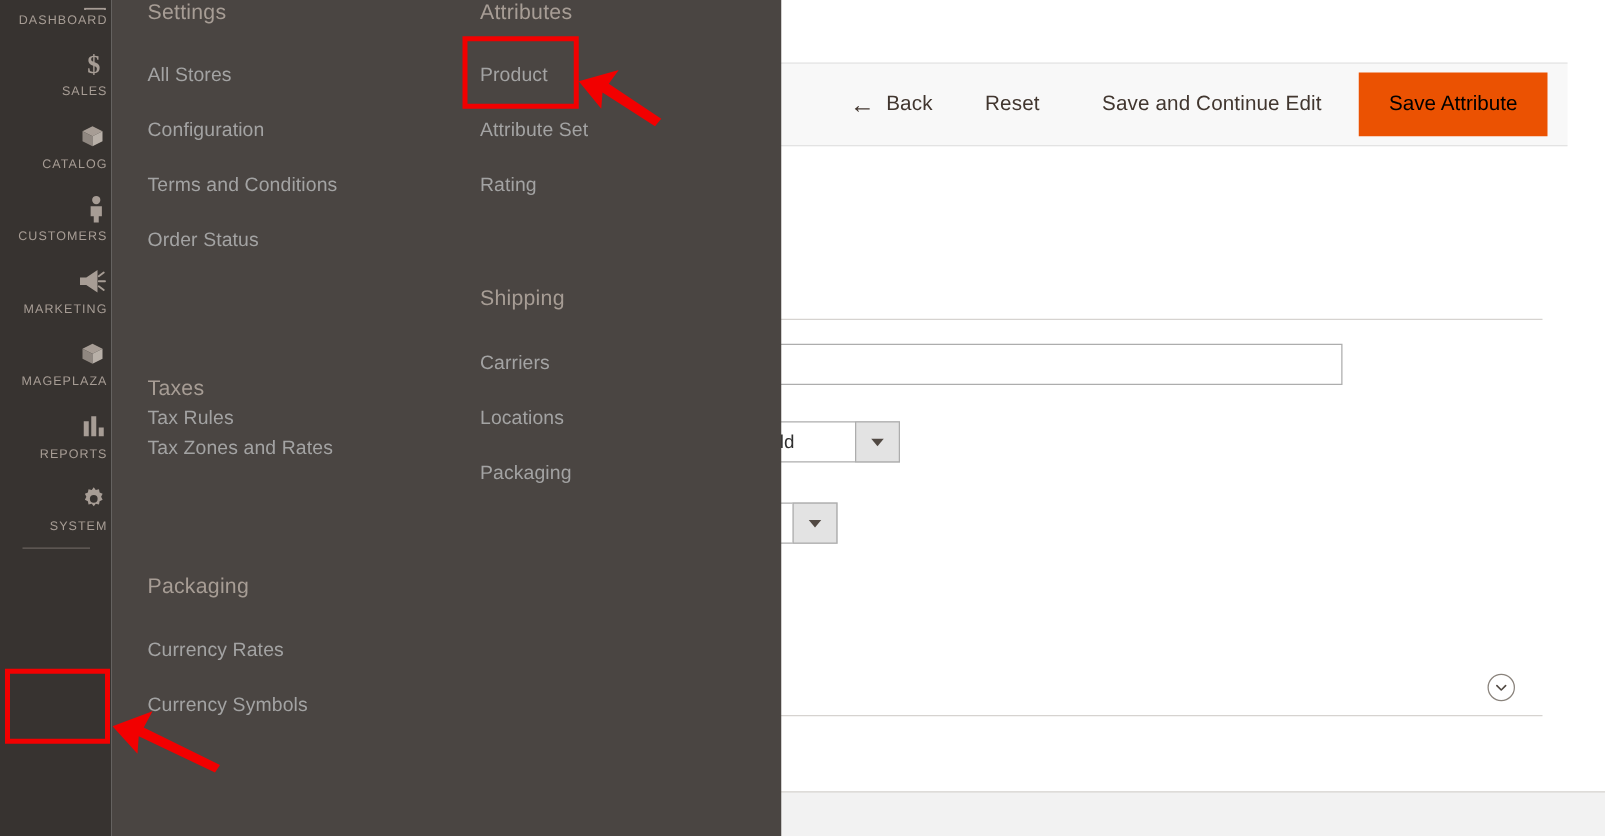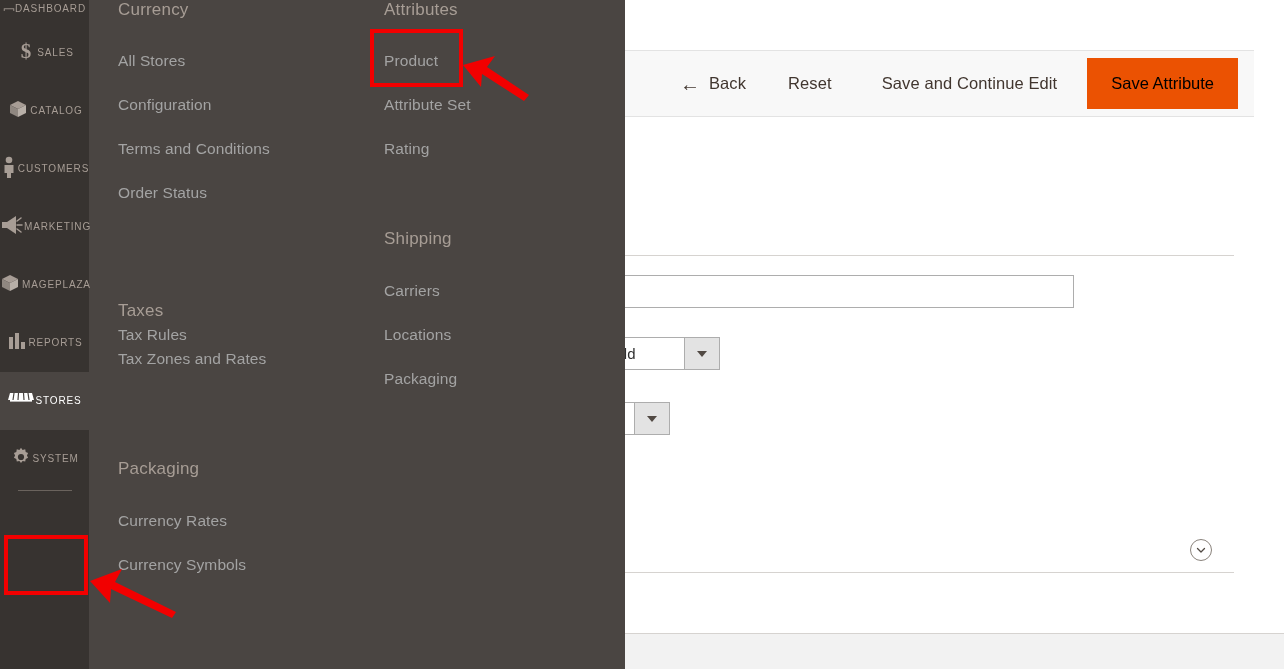--- a/index.html
+++ b/index.html
@@ -103,21 +103,21 @@
   }
 
   
   .nav {
     position:absolute; left:0; top:0; width:89px; height:669px;
     background:#373330;
     z-index:30;
   }
   .nav-item {
     position:relative; width:89px; min-height:58px;
-    display:flex; flex-direction:row; align-items:center; justify-content:center;
+    display:flex; flex-direction:column; align-items:flex-end; justify-content:center;
     padding:7px 3px 7px; cursor:pointer;
   }
   .nav-item .ico {
     display:flex; align-items:center; justify-content:center;
     height:26px; margin-bottom:4px; color:#a79d95;
   }
   .nav-item .lbl {
     font-size:10px; letter-spacing:.85px; color:#a79d95;
     text-align:center; line-height:12px; text-transform:uppercase;
     font-family:"Liberation Sans", sans-serif;
@@ -198,21 +198,21 @@
       <div class="sec-underline"></div>
     </div>
 
     <div class="page-footer"></div>
   </div>
 
   <div class="flyout">
 
     <div class="fly-col c1">
       <div style="position:absolute;top:0px;">
-        <div class="fly-group-title">Currency</div>
+        <div class="fly-group-title">Settings</div>
       </div>
       <a class="fly-link" style="position:absolute;top:52px;">All Stores</a>
       <a class="fly-link" style="position:absolute;top:96px;">Configuration</a>
       <a class="fly-link" style="position:absolute;top:140px;">Terms and Conditions</a>
       <a class="fly-link" style="position:absolute;top:184px;">Order Status</a>
 
       <div class="fly-group-title" style="position:absolute;top:273px;margin-top:28px;">Taxes</div>
       <a class="fly-link" style="position:absolute;top:326px;">Tax Rules</a>
       <a class="fly-link" style="position:absolute;top:350px;">Tax Zones and Rates</a>
 
@@ -302,30 +302,20 @@
       <span class="ico">
         <svg width="22" height="22" viewBox="0 0 22 22">
           <rect x="3" y="7" width="4" height="12" fill="#a79d95"></rect>
           <rect x="9" y="3" width="4" height="16" fill="#a79d95"></rect>
           <rect x="15" y="12" width="4" height="7" fill="#a79d95"></rect>
         </svg>
       </span>
       <span class="lbl">REPORTS</span>
     </div>
 
-    <div class="nav-item active">
-      <span class="ico">
-        <svg width="28" height="20" viewBox="0 0 28 20">
-          <path d="M3 4 L25 4 L27 11 L1 11 Z" fill="#ffffff"></path>
-          <path d="M7 4 L6 11 M11.5 4 L11 11 M16.5 4 L17 11 M21 4 L22 11" stroke="#4a4542" stroke-width="1.2"></path>
-          <rect x="3" y="11" width="22" height="1.6" fill="#ffffff"></rect>
-        </svg>
-      </span>
-      <span class="lbl">STORES</span>
-    </div>
 
     <div class="nav-item">
       <span class="ico">
         <svg width="22" height="22" viewBox="0 0 22 22">
           <path d="M11 1.8 l1.6 2.1 2.6-.6 .5 2.6 2.4 1.1 -1.2 2.4 1.2 2.4 -2.4 1.1 -.5 2.6 -2.6-.6 -1.6 2.1 -1.6-2.1 -2.6 .6 -.5-2.6 -2.4-1.1 1.2-2.4 -1.2-2.4 2.4-1.1 .5-2.6 2.6 .6 Z" fill="#a79d95"></path>
           <circle cx="11" cy="11" r="3.1" fill="#373330"></circle>
         </svg>
       </span>
       <span class="lbl">SYSTEM</span>
     </div>

